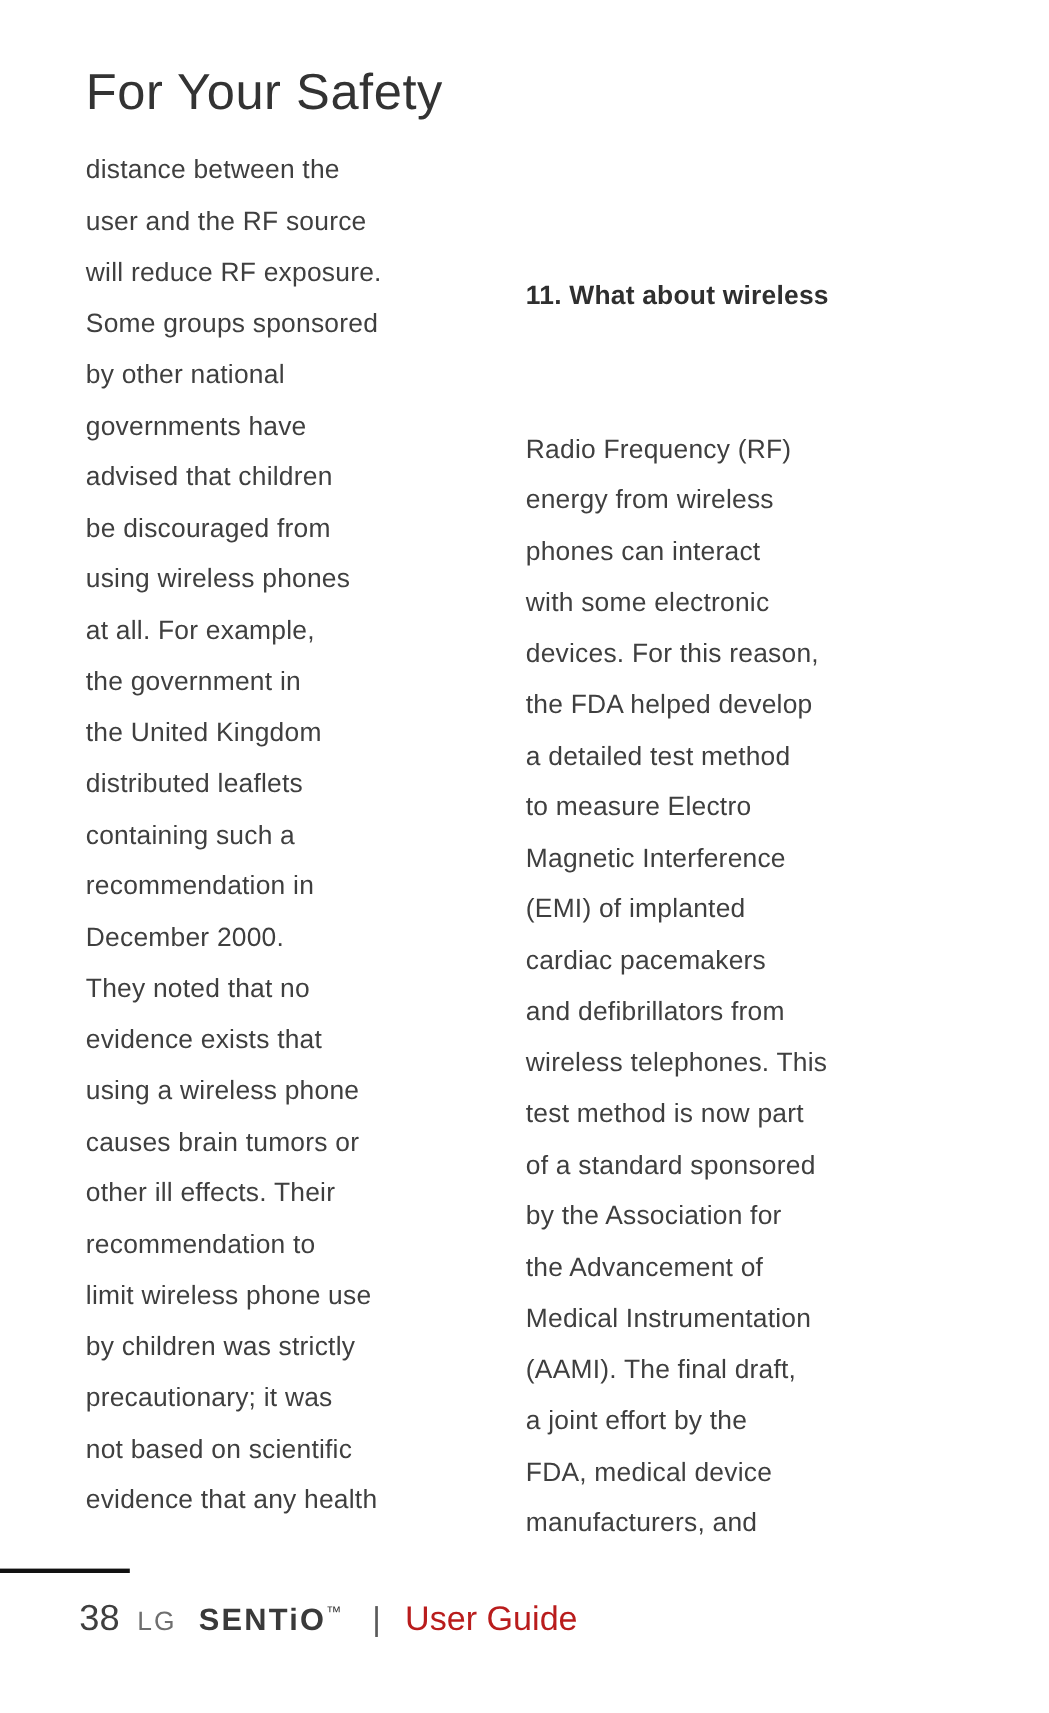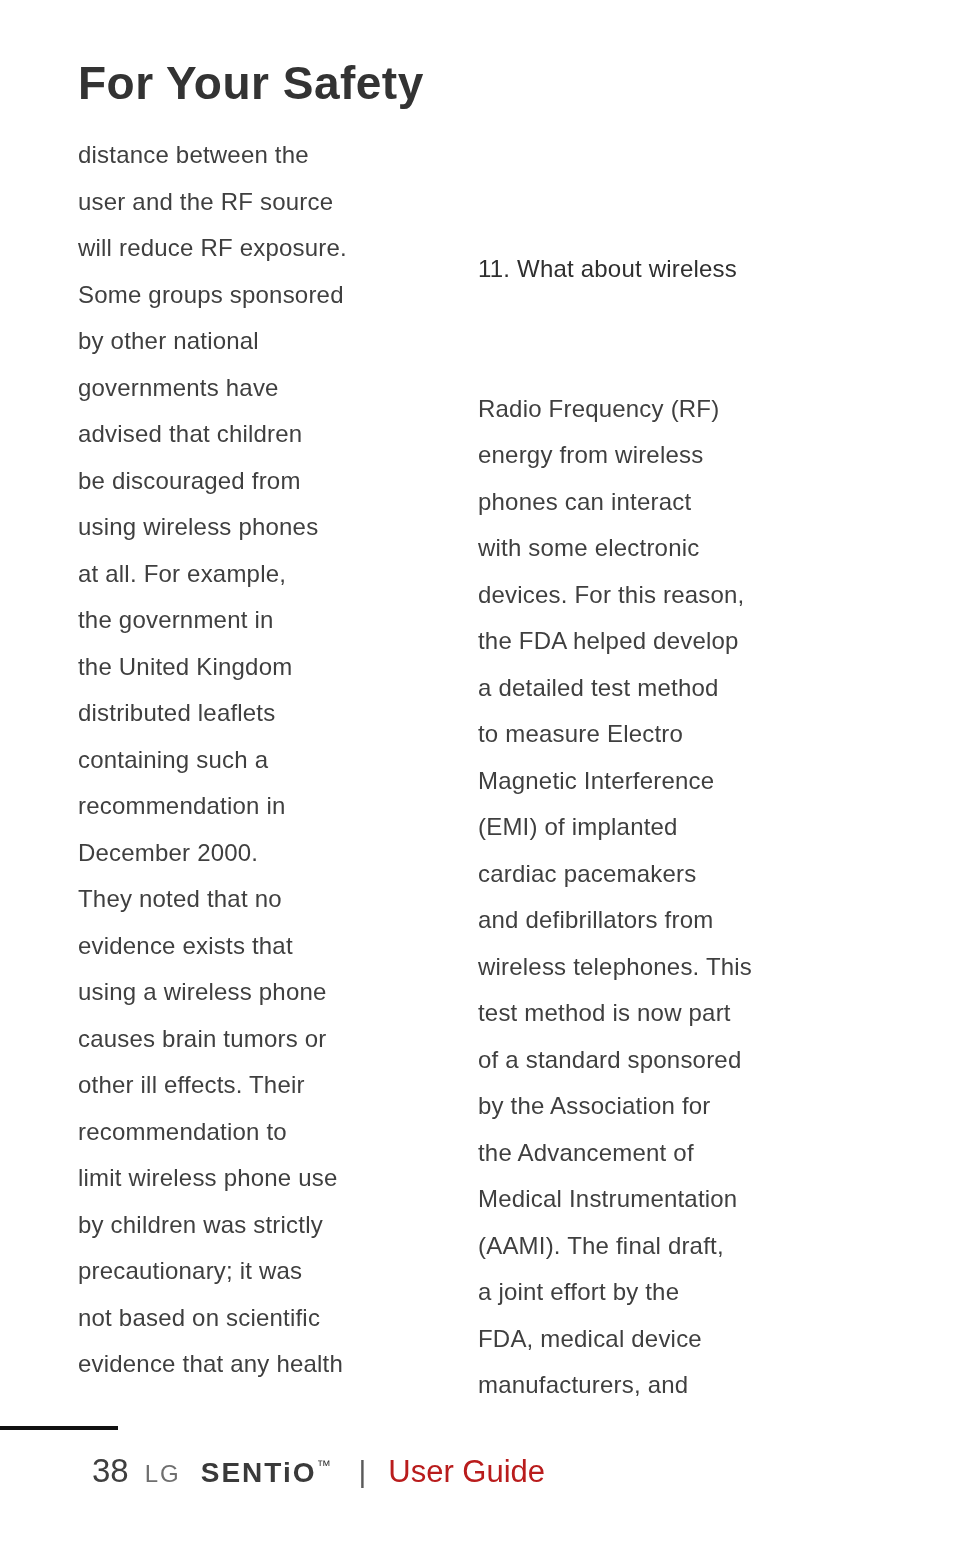--- a/index.html
+++ b/index.html
@@ -12,21 +12,21 @@
   body {
     position: relative;
     font-family: "Liberation Sans", sans-serif;
     color: #3f3f3f;
   }
   .page-title {
     position: absolute;
     left: 78px;
     top: 56px;
     font-size: 46px;
-    font-weight: 700;
+    font-weight: 400;
     letter-spacing: 0.5px;
     color: #333333;
   }
   .text-col {
     position: absolute;
     top: 132px;
     font-size: 24px;
     line-height: 46.5px;
     white-space: pre-line;
     color: #3f3f3f;
@@ -34,38 +34,38 @@
   }
   .col-left {
     left: 78px;
     width: 396px;
   }
   .col-right {
     left: 478px;
     width: 408px;
   }
   .section-heading {
-    font-weight: 400;
+    font-weight: 700;
     color: #2f2f2f;
     margin-top: 21px;
   }
   .section-heading .heading-rest {
     padding-left: 37px;
   }
   .footer-rule {
     position: absolute;
     left: 0;
     top: 1426px;
     width: 118px;
     height: 4px;
     background: #111111;
   }
   .footer {
     position: absolute;
-    left: 92px;
+    left: 72px;
     top: 1452px;
     display: flex;
     align-items: baseline;
     white-space: nowrap;
   }
   .footer .page-num {
     font-size: 33px;
     color: #3f3f3f;
     margin-right: 16px;
   }

